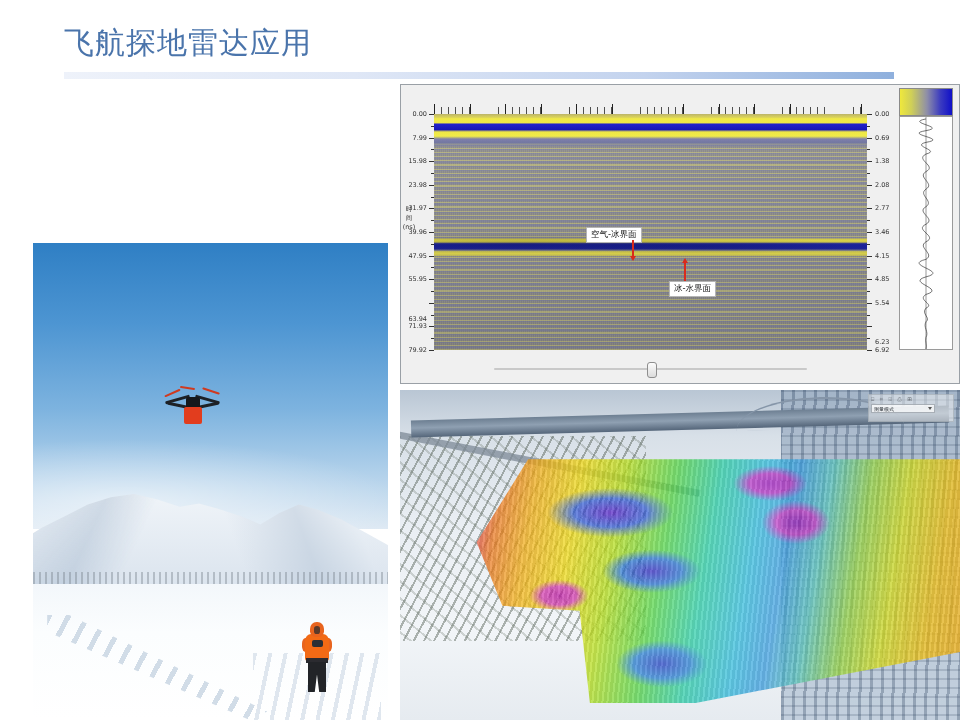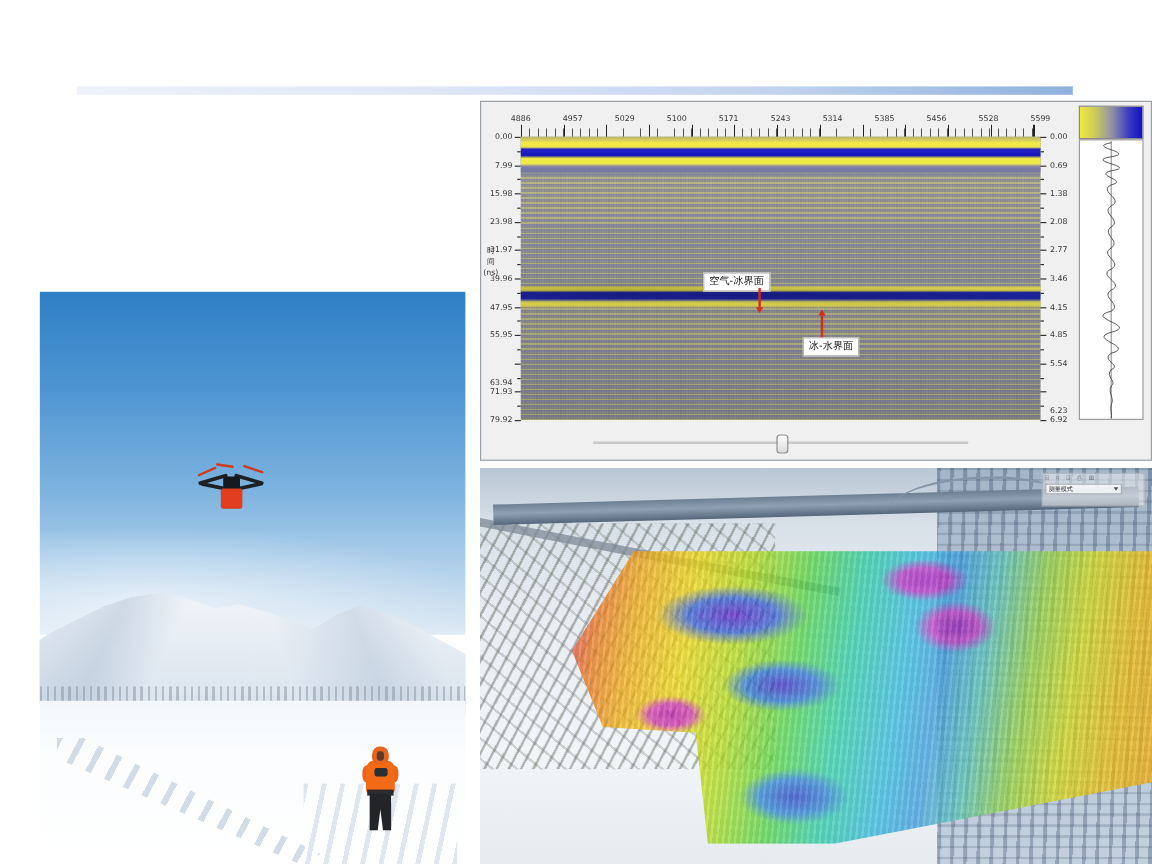--- a/index.html
+++ b/index.html
@@ -288,20 +288,21 @@
     padding-left:2px;box-sizing:border-box;position:relative;color:#2b3036;
   }
   .aerial-dropdown .caret{position:absolute;right:2px;top:2px;
     border-left:2.5px solid transparent;border-right:2.5px solid transparent;border-top:3px solid #555;}
 </style>
 </head>
 <body>
 
 <div class="slide">
 
+  <div class="title">飞航探地雷达应用</div>
   <div class="title-rule"></div>
 
   <div class="photo-left">
     <div class="sky"></div>
     <div class="cloud-haze"></div>
     <div class="mountain"></div>
     <div class="mountain-shade"></div>
     <div class="treeline"></div>
     <div class="snowfield"></div>
     <div class="track"></div>
@@ -324,33 +325,20 @@
       <div class="p-ctrl"></div>
       <div class="p-hood"></div>
         <div class="p-face"></div>
       <div class="p-belt"></div>
         <div class="p-legs"></div>
     </div>
   </div>
 
   <div class="radar-panel">
 
-    <div class="axis-top">
-        <span class="tk" style="left: 0%;">4886</span>
-        <span class="tk" style="left: 10%;">4957</span>
-        <span class="tk" style="left: 20%;">5029</span>
-        <span class="tk" style="left: 30%;">5100</span>
-        <span class="tk" style="left: 40%;">5171</span>
-        <span class="tk" style="left: 50%;">5243</span>
-        <span class="tk" style="left: 60%;">5314</span>
-        <span class="tk" style="left: 70%;">5385</span>
-        <span class="tk" style="left: 80%;">5456</span>
-        <span class="tk" style="left: 90%;">5528</span>
-        <span class="tk" style="left: 100%;">5599</span>
-      </div>
     <div class="ruler"></div>
     <div class="ruler-major"></div>
 
     <div class="axis-left">
         <span class="tk" style="top: 0%;">0.00</span>
         <span class="tick" style="top: 0%;"></span>
         <span class="tick minor" style="top: 5%;"></span>
         <span class="tk" style="top: 10%;">7.99</span>
         <span class="tick" style="top: 10%;"></span>
         <span class="tick minor" style="top: 15%;"></span>

